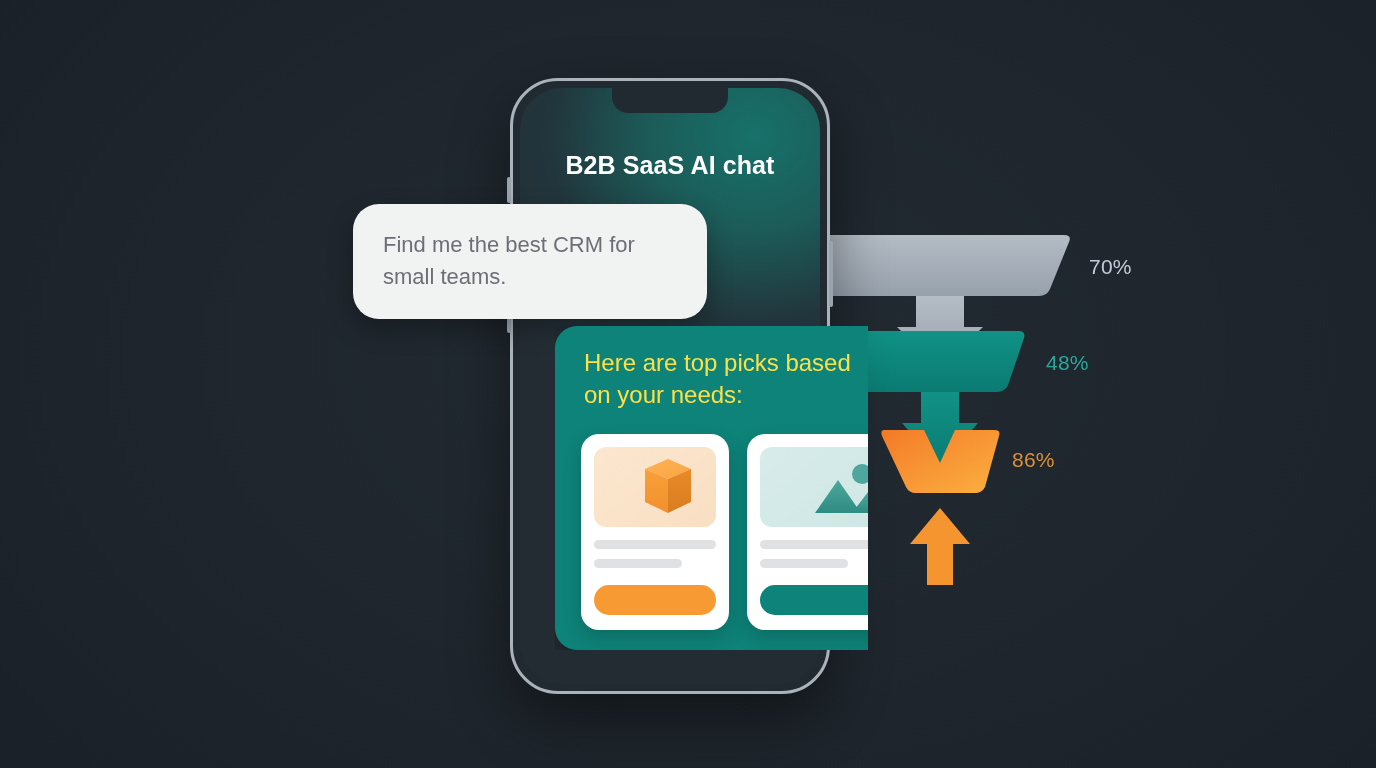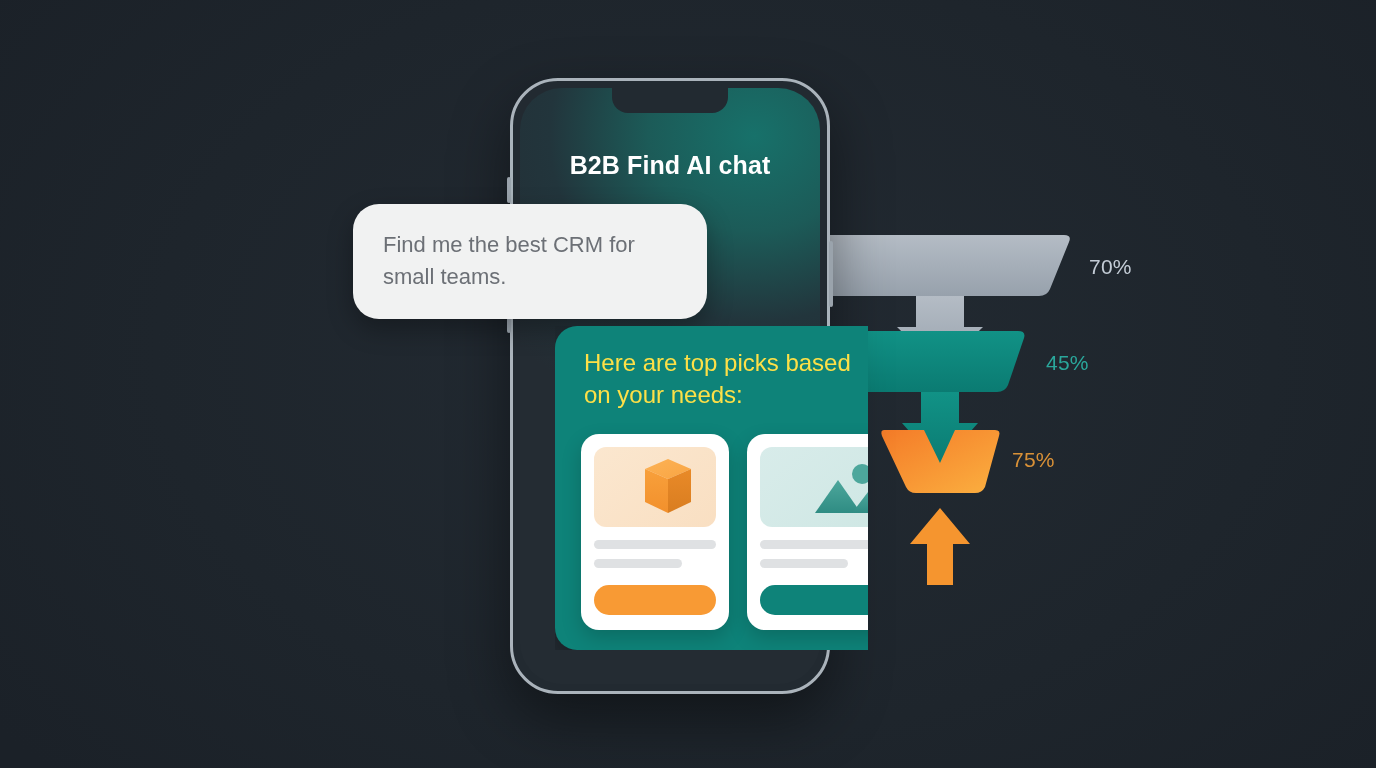--- a/index.html
+++ b/index.html
@@ -211,34 +211,34 @@
         <path d="M 884 430 Q 880 430 882 436 L 906 487 Q 909 493 916 493 L 975 493 Q 982 493 985 487
                  L 999 436 Q 1001 430 995 430 L 955 430 L 940 463 L 924 430 Z" fill="url(#gOrange)"></path>
       </g>
 
       <g>
         <path d="M 940 508 L 970 544 L 953 544 L 953 585 L 927 585 L 927 544 L 910 544 Z" fill="#f5952f"></path>
       </g>
     </svg>
 
     <div class="funnel-label lbl-20">70%</div>
-    <div class="funnel-label lbl-45">45%</div>
-    <div class="funnel-label lbl-75">75%</div>
+    <div class="funnel-label lbl-45">48%</div>
+    <div class="funnel-label lbl-75">86%</div>
 
   </div>
 
   <div class="phone">
     <div class="side-btn sb1"></div>
     <div class="side-btn sb2"></div>
     <div class="side-btn sb3"></div>
     <div class="side-btn right"></div>
 
     <div class="phone-inner">
       <div class="notch"></div>
-      <div class="phone-title">B2B Find AI chat</div>
+      <div class="phone-title">B2B SaaS AI chat</div>
     </div>
   </div>
 
   <div class="bubble-user">Find me the best CRM for small teams.</div>
 
   <div class="bubble-ai-wrap">
     <div class="bubble-ai">
       <div class="bubble-ai-text">Here are top picks based on your needs:</div>
 
       <div class="cards">

